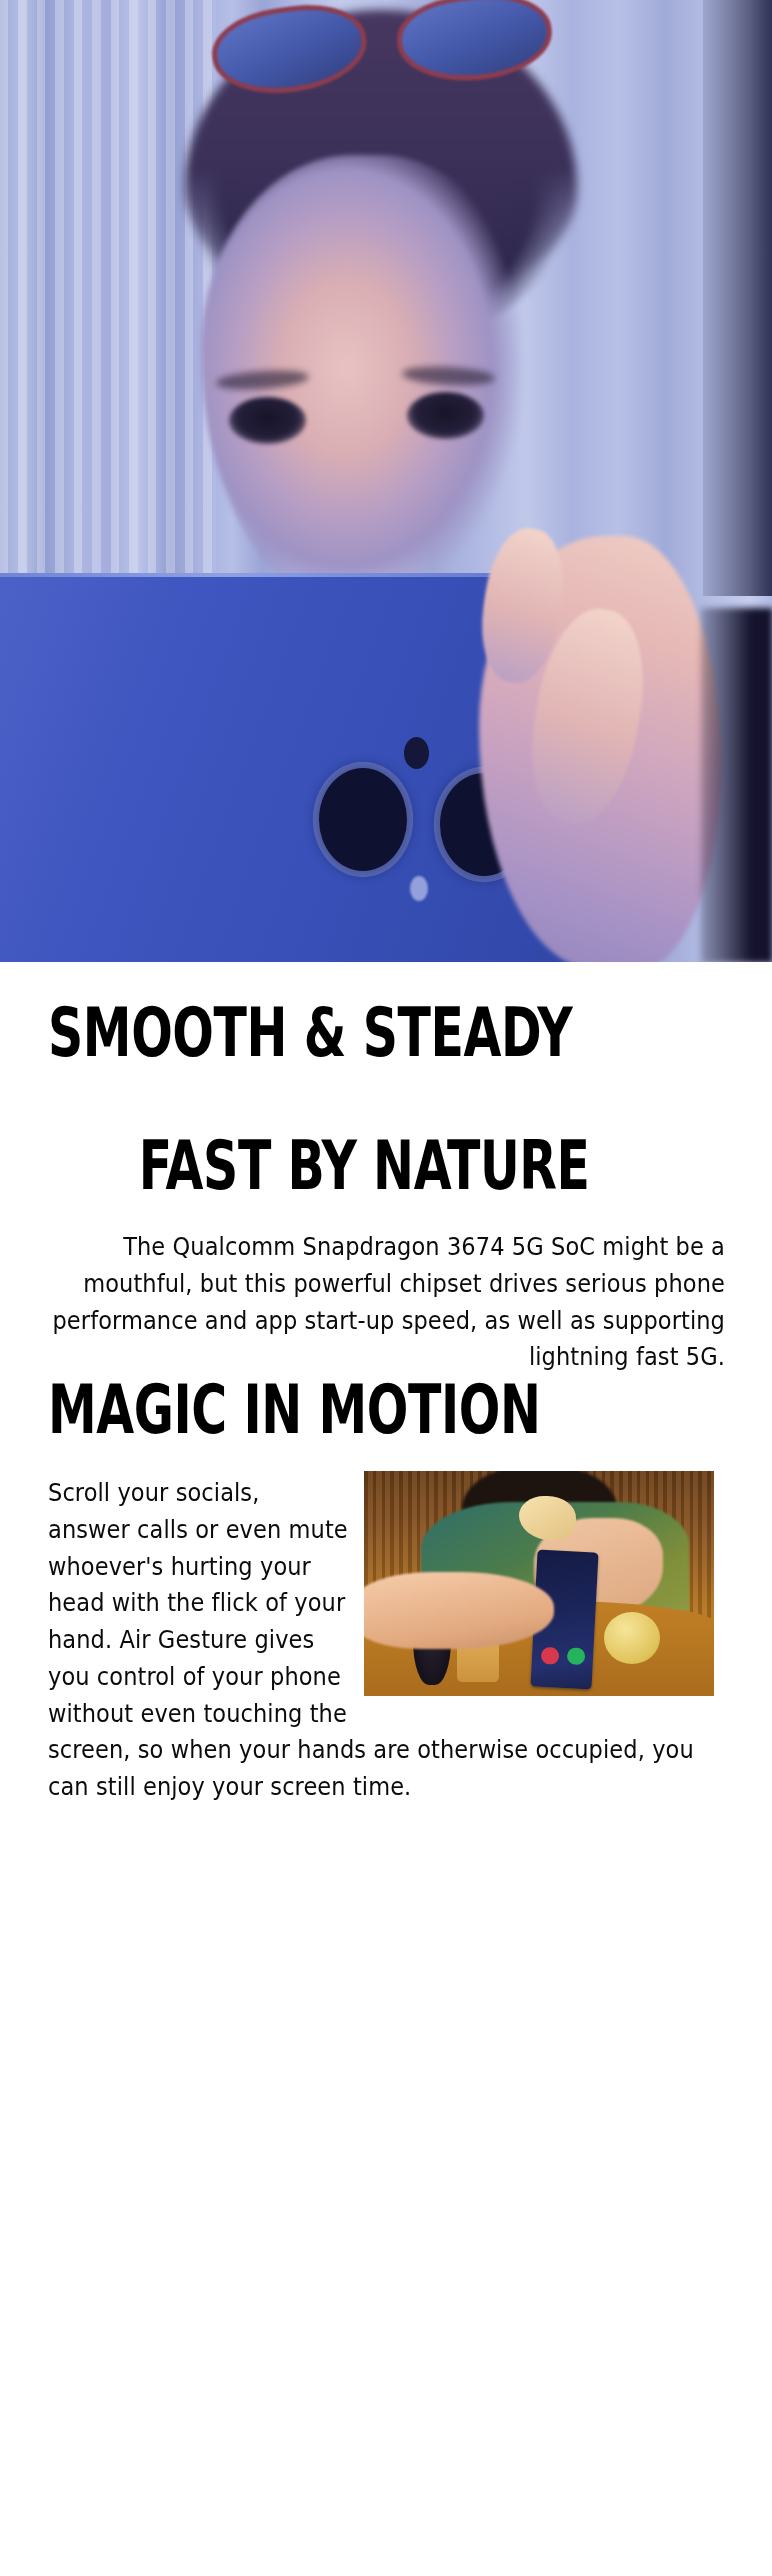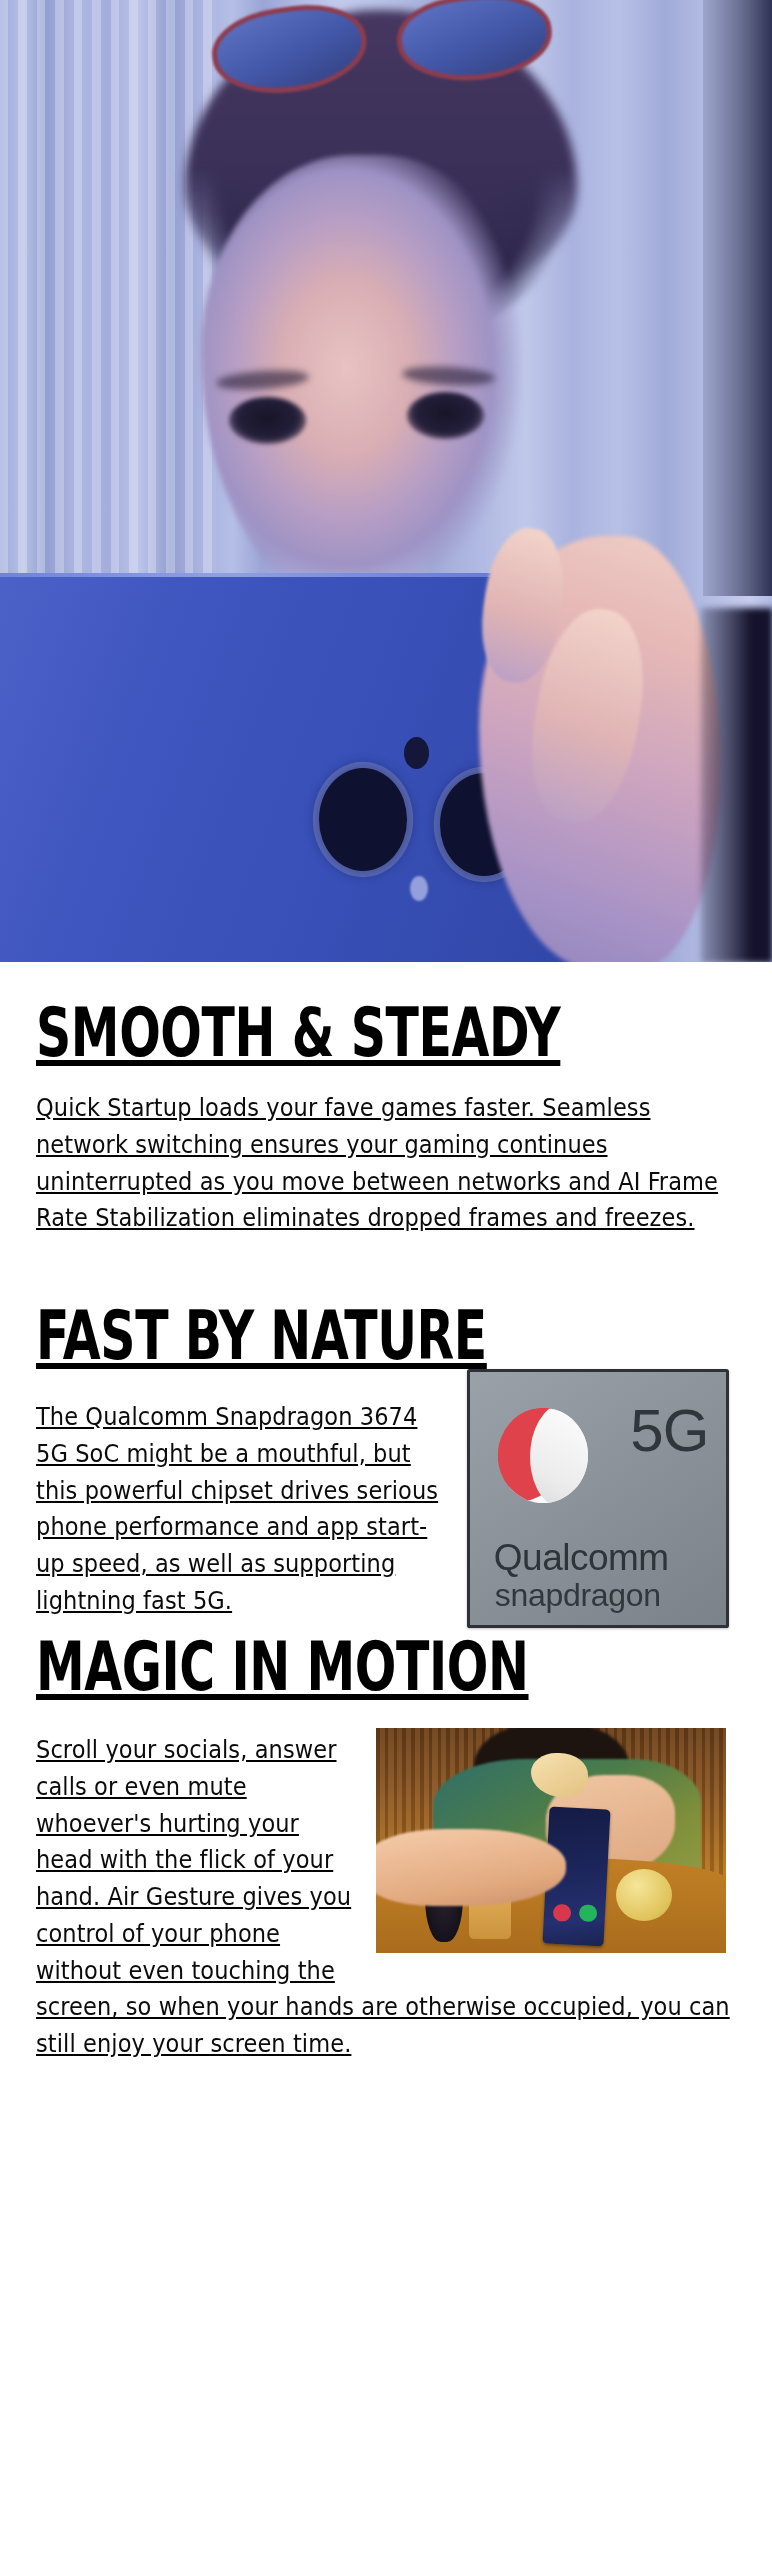--- a/index.html
+++ b/index.html
@@ -131,21 +131,21 @@
     filter:blur(3.1px);
   }
   .blinds {
     position:absolute; left:0; top:0; width:216px; height:608px;
     background:repeating-linear-gradient(90deg,
       rgba(255,255,255,.30) 0px, rgba(255,255,255,.30) 8.2px,
       rgba(255,255,255,.05) 8.2px, rgba(255,255,255,.05) 18.5px);
   }
 
   
-  .content { padding:0 36px;text-decoration:underline; }
+  .content { padding:0 48px; }
 
   h2.section-title {
     font-family:"Liberation Sans Narrow","DejaVu Sans Condensed","Liberation Sans", sans-serif;
     font-weight:700;
     font-size:68px;
     line-height:1.0;
     letter-spacing:-0.5px;
     margin:0;
     color:#000;
     transform:scaleX(.80);
@@ -158,21 +158,21 @@
     font-size:25px;
     line-height:1.47;
     margin:0;
     color:#0b0b0b;
     letter-spacing:0.1px;
   }
 
   .sec-smooth { margin-top:37px; }
   .sec-smooth p { margin-top:23px; width:690px; }
 
-  .sec-fast { margin-top:65px; }
+  .sec-fast { margin-top:65px;text-align:right; }
   .sec-fast .row { position:relative; margin-top:29px; }
 
   .sec-magic { }
   .sec-magic .row { position:relative; margin-top:31px; }
 
   
   .chip-figure {
     float:right;
     width:262px; height:259px;
     margin:-30px 8.2px 5.2px 17.5px;
@@ -330,32 +330,25 @@
   <div class="hand"></div>
   <div class="finger f1"></div>
   <div class="finger f2"></div>
   <div class="hand-dark"></div>
 </div>
 
 <div class="content">
 
   <section class="sec-smooth">
     <h2 class="section-title">SMOOTH &amp; STEADY</h2>
-    <p class="body-copy">Quick Startup loads your fave games faster. Seamless network switching ensures your gaming continues uninterrupted as you move between networks and AI Frame Rate Stabilization eliminates dropped frames and freezes.</p>
   </section>
 
   <section class="sec-fast">
     <h2 class="section-title">FAST BY NATURE</h2>
     <div class="row clearfix">
-      <figure class="chip-figure">
-        <div class="snap-logo"></div>
-        <div class="chip-5g">5G</div>
-        <div class="chip-word">Qualcomm</div>
-        <div class="chip-sub">snapdragon</div>
-      </figure>
       <p class="body-copy">The Qualcomm Snapdragon 3674 5G SoC might be a mouthful, but this powerful chipset drives serious phone performance and app start-up speed, as well as supporting lightning fast 5G.</p>
     </div>
   </section>
 
   <section class="sec-magic">
     <h2 class="section-title">MAGIC IN MOTION</h2>
     <div class="row clearfix">
       <figure class="gesture-figure">
         <div class="g-wall"></div>
         <div class="g-person"></div>

